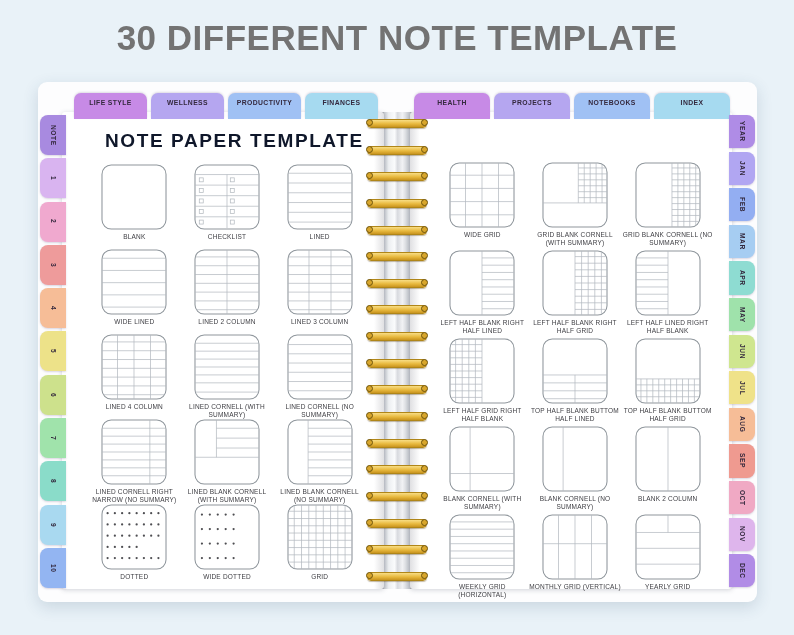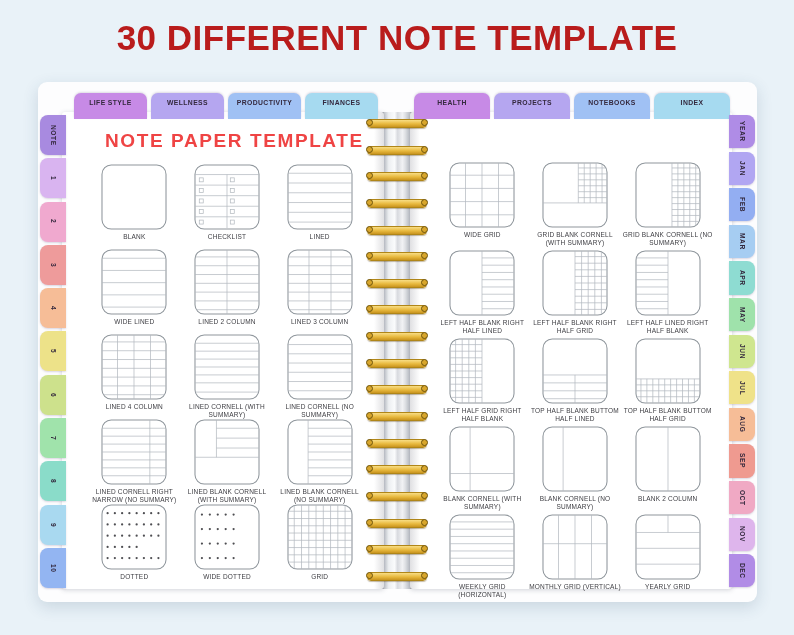--- a/index.html
+++ b/index.html
@@ -1,19 +1,19 @@
 <!DOCTYPE html>
 <html><head>
 <meta charset="utf-8">
 <style>
   html,body{margin:0;padding:0;}
   .stage{position:relative;width:794px;height:635px;background:#e9f2f8;overflow:hidden;
          font-family:"Liberation Sans",sans-serif;}
   .main-title{position:absolute;top:18px;left:0;width:100%;margin:0;text-align:center;
-              font-size:35px;font-weight:800;letter-spacing:.5px;color:#b91c1c;}
+              font-size:35px;font-weight:800;letter-spacing:.5px;color:#737373;}
   
   .base{position:absolute;left:38px;top:82px;width:719px;height:520px;background:#fdfdfe;
         border-radius:9px;box-shadow:0 5px 16px rgba(40,70,100,.16);}
   
   .page{position:absolute;top:112px;width:322px;height:477px;background:#ffffff;
         border-radius:3px;box-shadow:0 1px 5px rgba(50,60,80,.22);}
   .page-left{left:62px;}
   .page-right{left:410px;}
   .page-left::after{content:"";position:absolute;top:0;right:0;width:10px;height:100%;
         background:linear-gradient(90deg,rgba(0,0,0,0) 0%,rgba(60,60,75,.16) 100%);}
@@ -41,21 +41,21 @@
   .side-tabs{position:absolute;top:115px;display:flex;flex-direction:column;z-index:1;}
   .side-tabs-left{left:40px;gap:3.3px;} .side-tabs-right{left:729px;gap:3.3px;}
   .tab-side{width:26px;display:flex;align-items:center;justify-content:center;
         box-shadow:0 1px 2px rgba(80,60,110,.2);}
   .side-tabs-left .tab-side{height:40px;border-radius:8px 0 0 8px;}
   .side-tabs-right .tab-side{height:33.3px;border-radius:0 8px 8px 0;}
   .tab-side span{writing-mode:vertical-rl;font-size:6.6px;font-weight:700;
         letter-spacing:.6px;color:#33283d;white-space:nowrap;}
   
   .page-heading{position:absolute;left:43px;top:18px;margin:0;font-size:19px;font-weight:700;
-        letter-spacing:1.6px;color:#ef4444;}
+        letter-spacing:1.6px;color:#0f172a;}
   .tpl-grid{position:absolute;left:26px;width:278px;display:grid;
         grid-template-columns:repeat(3,1fr);justify-items:center;align-items:start;}
   .tpl-grid-left{top:52px;grid-template-rows:repeat(5,85px);}
   .tpl-grid-right{top:50px;grid-template-rows:repeat(5,88px);}
   .tpl-cell{display:flex;flex-direction:column;align-items:center;}
   .tpl-thumb{display:block;width:66px;height:66px;}
   .tpl-label{margin-top:3px;width:92px;text-align:center;font-size:6.5px;line-height:1.3;
         letter-spacing:.2px;color:#3d3d42;font-weight:500;}
 </style>
 </head>

